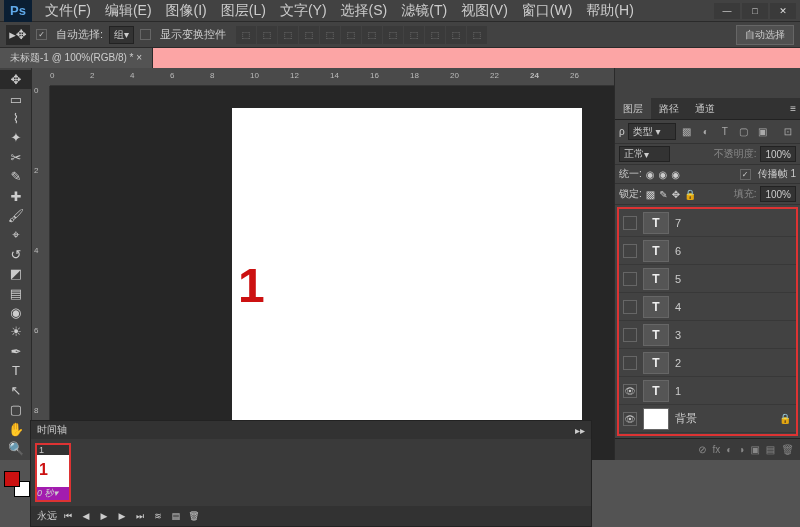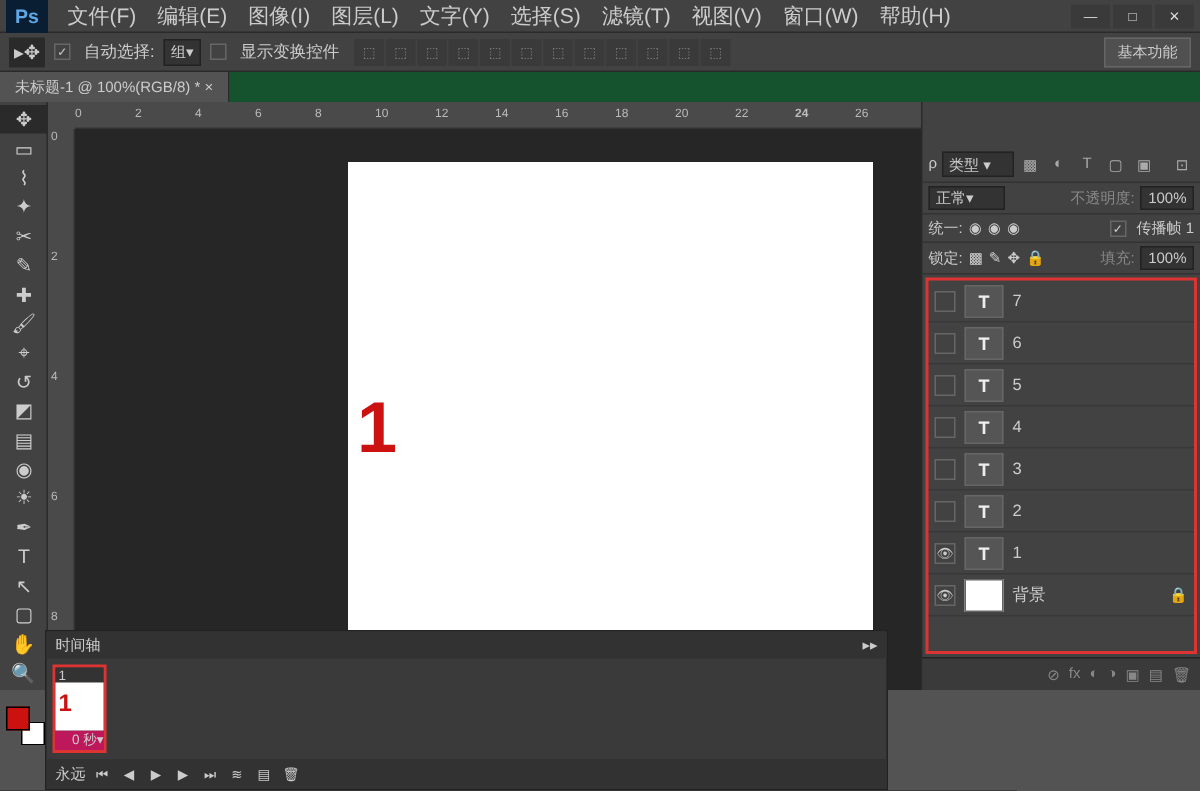--- a/index.html
+++ b/index.html
@@ -9,21 +9,21 @@
 .menu-item { padding:0 7px; height:22px; display:flex; align-items:center; cursor:pointer; font-size:14px;}
 .win-controls { margin-left:auto; display:flex; gap:2px;}
 .win-btn { width:26px; height:16px; background:#3a3a3a; color:#ddd; font-size:9px; display:flex; align-items:center; justify-content:center; cursor:pointer;}
 .optbar { background:#424242; height:26px; display:flex; align-items:center; padding:0 6px; border-bottom:1px solid #2a2a2a; gap:6px;}
 .opt-field { background:#333; border:1px solid #222; padding:1px 4px; font-size:10px; height:18px; display:flex; align-items:center;}
 .checkbox { width:11px; height:11px; border:1px solid #666; display:inline-block; margin-right:3px; vertical-align:middle;}
 .checkbox.checked::after{content:"✓"; font-size:8px; line-height:9px; display:block; text-align:center;}
 .opt-icons { display:flex; gap:1px; margin-left:4px;}
 .opt-icon{width:20px;height:18px;background:#3a3a3a;display:flex;align-items:center;justify-content:center;font-size:9px;color:#888;}
 .opt-right{margin-left:auto; background:#505050; padding:2px 8px; border:1px solid #666; font-size:10px;}
-.tabbar { background:#14532d; height:20px; display:flex; align-items:stretch; }
+.tabbar { background:#fca5a5; height:20px; display:flex; align-items:stretch; }
 .doc-tab { background:#535353; padding:0 10px; display:flex; align-items:center; font-size:10px; border-right:1px solid #2a2a2a;}
 .workspace { display:flex; height:392px; }
 .toolbar { width:32px; background:#424242; display:flex; flex-direction:column; padding:2px 0; border-right:1px solid #2a2a2a;}
 .tool { height:22px; width:32px; display:flex; align-items:center; justify-content:center; cursor:pointer; color:#ccc; font-size:13px;}
 .tool.sel { background:#2a2a2a; }
 .canvas-area { flex:1; position:relative; background:#262626; overflow:hidden;}
 .ruler-h { position:absolute; top:0; left:18px; right:0; height:18px; background:#4a4a4a; border-bottom:1px solid #333;}
 .ruler-v { position:absolute; top:18px; left:0; width:18px; bottom:0; background:#4a4a4a; border-right:1px solid #333;}
 .ruler-corner { position:absolute; top:0; left:0; width:18px; height:18px; background:#4a4a4a;}
 .ruler-tick { position:absolute; font-size:8px; color:#bbb; }
@@ -47,21 +47,21 @@
 .lock-icon { margin-left:auto; font-size:10px; color:#999;}
 .panel-footer { height:22px; background:#3a3a3a; border-top:1px solid #222; display:flex; align-items:center; justify-content:flex-end; gap:6px; padding:0 6px; font-size:10px; color:#888;}
 .timeline { position:absolute; left:30px; bottom:0; width:562px; background:#3a3a3a; border:1px solid #222;}
 .timeline-head { background:#323232; height:18px; font-size:10px; display:flex; align-items:center; padding:0 6px; justify-content:space-between;}
 .timeline-body { padding:4px; display:flex; gap:6px; min-height:54px;}
 .frame { width:36px;}
 .frame.sel{border:2px solid #d33;}
 .frame-num { background:#333; font-size:9px; text-align:left; padding:0 2px;}
 .frame-thumb { background:#fff; height:32px; position:relative;}
 .frame-thumb span{ position:absolute; top:6px; left:2px; font-size:16px; font-weight:bold; color:#cc1111;}
-.frame-time { background:#be185d; font-size:9px; text-align:right;}
+.frame-time { background:#a21caf; font-size:9px; text-align:left;font-style:italic;}
 .timeline-foot { height:20px; background:#323232; display:flex; align-items:center; gap:4px; padding:0 6px; font-size:10px;}
 .tl-btn { width:14px; height:14px; display:flex; align-items:center; justify-content:center; font-size:9px; color:#ccc; cursor:pointer;}
 .color-swatches { position:absolute; left:4px; bottom:30px; width:26px; height:26px;}
 .swatch-fg{position:absolute; width:16px; height:16px; background:#cc1111; border:1px solid #000; top:0; left:0;}
 .swatch-bg{position:absolute; width:16px; height:16px; background:#fff; border:1px solid #000; bottom:0; right:0;}
 </style>
 </head>
 <body>
 
 <div class="menubar">
@@ -97,21 +97,21 @@
     <div class="opt-icon">⬚</div>
     <div class="opt-icon">⬚</div>
     <div class="opt-icon">⬚</div>
     <div class="opt-icon">⬚</div>
     <div class="opt-icon">⬚</div>
     <div class="opt-icon">⬚</div>
     <div class="opt-icon">⬚</div>
     <div class="opt-icon">⬚</div>
     <div class="opt-icon">⬚</div>
   </div>
-  <div class="opt-right">基本功能</div>
+  <div class="opt-right">自动选择</div>
 </div>
 
 <div class="tabbar">
   <div class="doc-tab">未标题-1 @ 100%(RGB/8) * ×</div>
 </div>
 
 <div class="workspace">
   <div class="toolbar">
     <div class="tool sel">✥</div>
     <div class="tool">▭</div>
@@ -160,20 +160,26 @@
         <span class="ruler-tick" style="top: 240px; left: 2px;">6</span>
         <span class="ruler-tick" style="top: 320px; left: 2px;">8</span>
       </div>
     <div class="canvas">
       <div class="canvas-text">1</div>
     </div>
   </div>
 
   <div class="panels">
     <div style="height:30px"></div>
+    <div class="ptab-row">
+      <div class="ptab active">图层</div>
+      <div class="ptab">路径</div>
+      <div class="ptab">通道</div>
+      <div style="margin-left:auto;padding:0 4px;display:flex;align-items:center;">≡</div>
+    </div>
     <div class="filter-row">
       <span style="font-size:10px;">ρ</span>
       <div class="filter-sel"><span>类型</span> ▾</div>
       <div class="filter-icon">▩</div>
       <div class="filter-icon">◐</div>
       <div class="filter-icon">T</div>
       <div class="filter-icon">▢</div>
       <div class="filter-icon">▣</div>
       <div class="filter-icon" style="margin-left:auto">⊡</div>
     </div>

